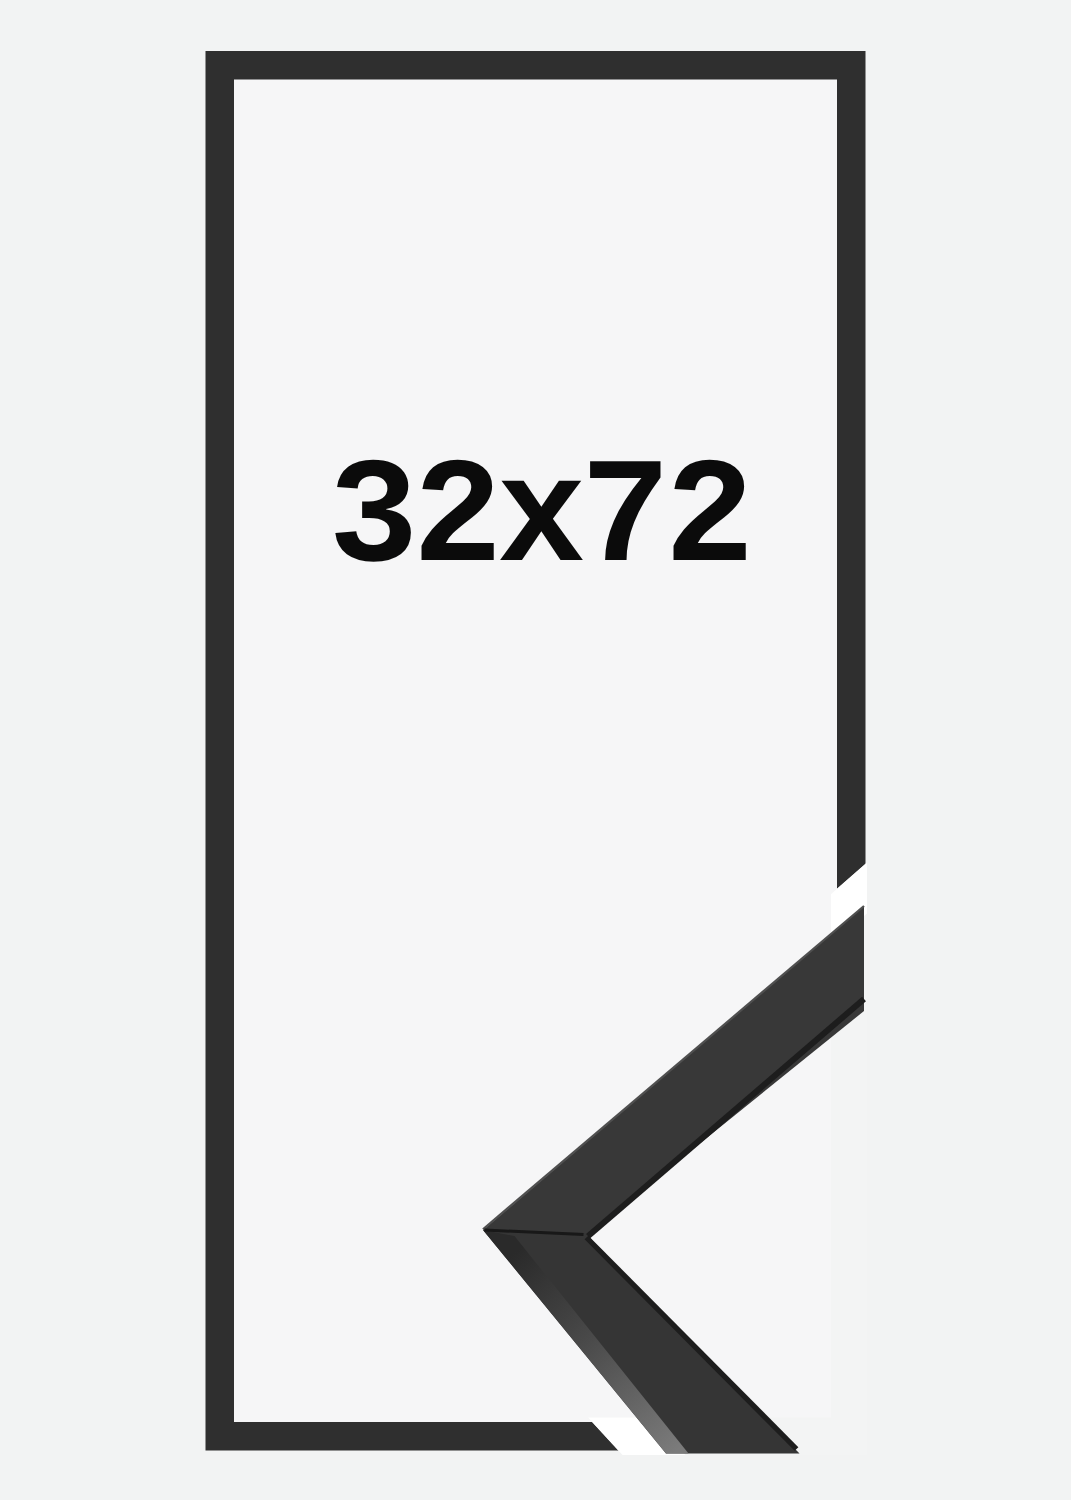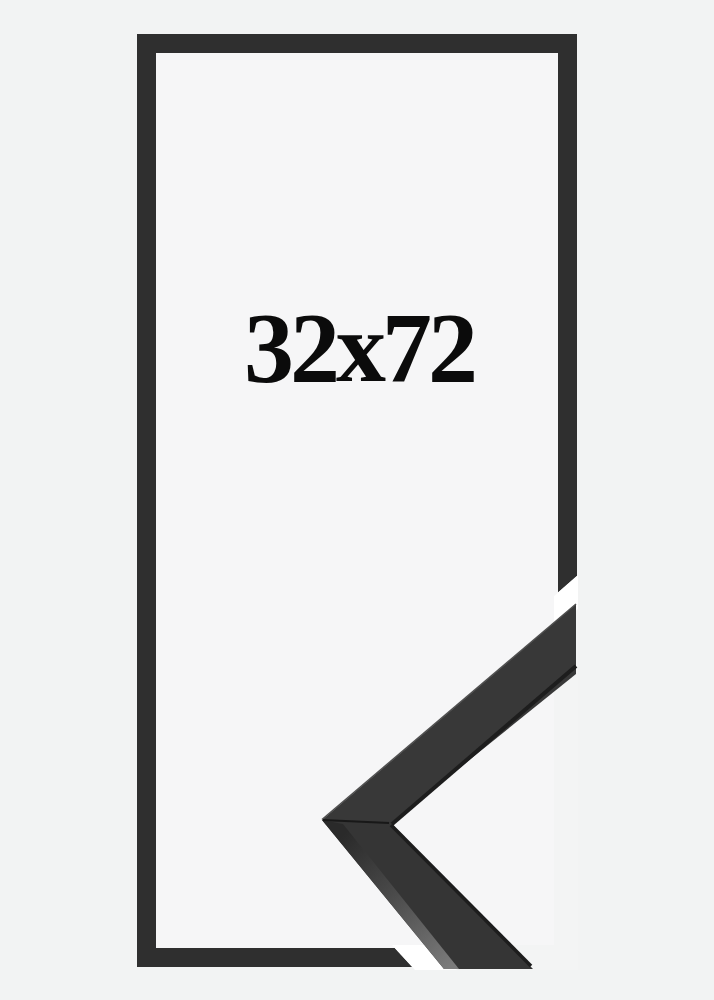--- a/index.html
+++ b/index.html
@@ -6,21 +6,21 @@
     margin: 0;
     padding: 0;
     background: #f2f3f3;
   }
   .stage {
     position: relative;
     width: 714px;
     height: 1000px;
     background: #f2f3f3;
     overflow: hidden;
-    font-family: Liberation Serif, serif;
+    font-family: Liberation Mono, monospace;
   }
   .stage svg {
     position: absolute;
     left: 0;
     top: 0;
     display: block;
   }
   .size-label {
     position: absolute;
     left: 359px;

